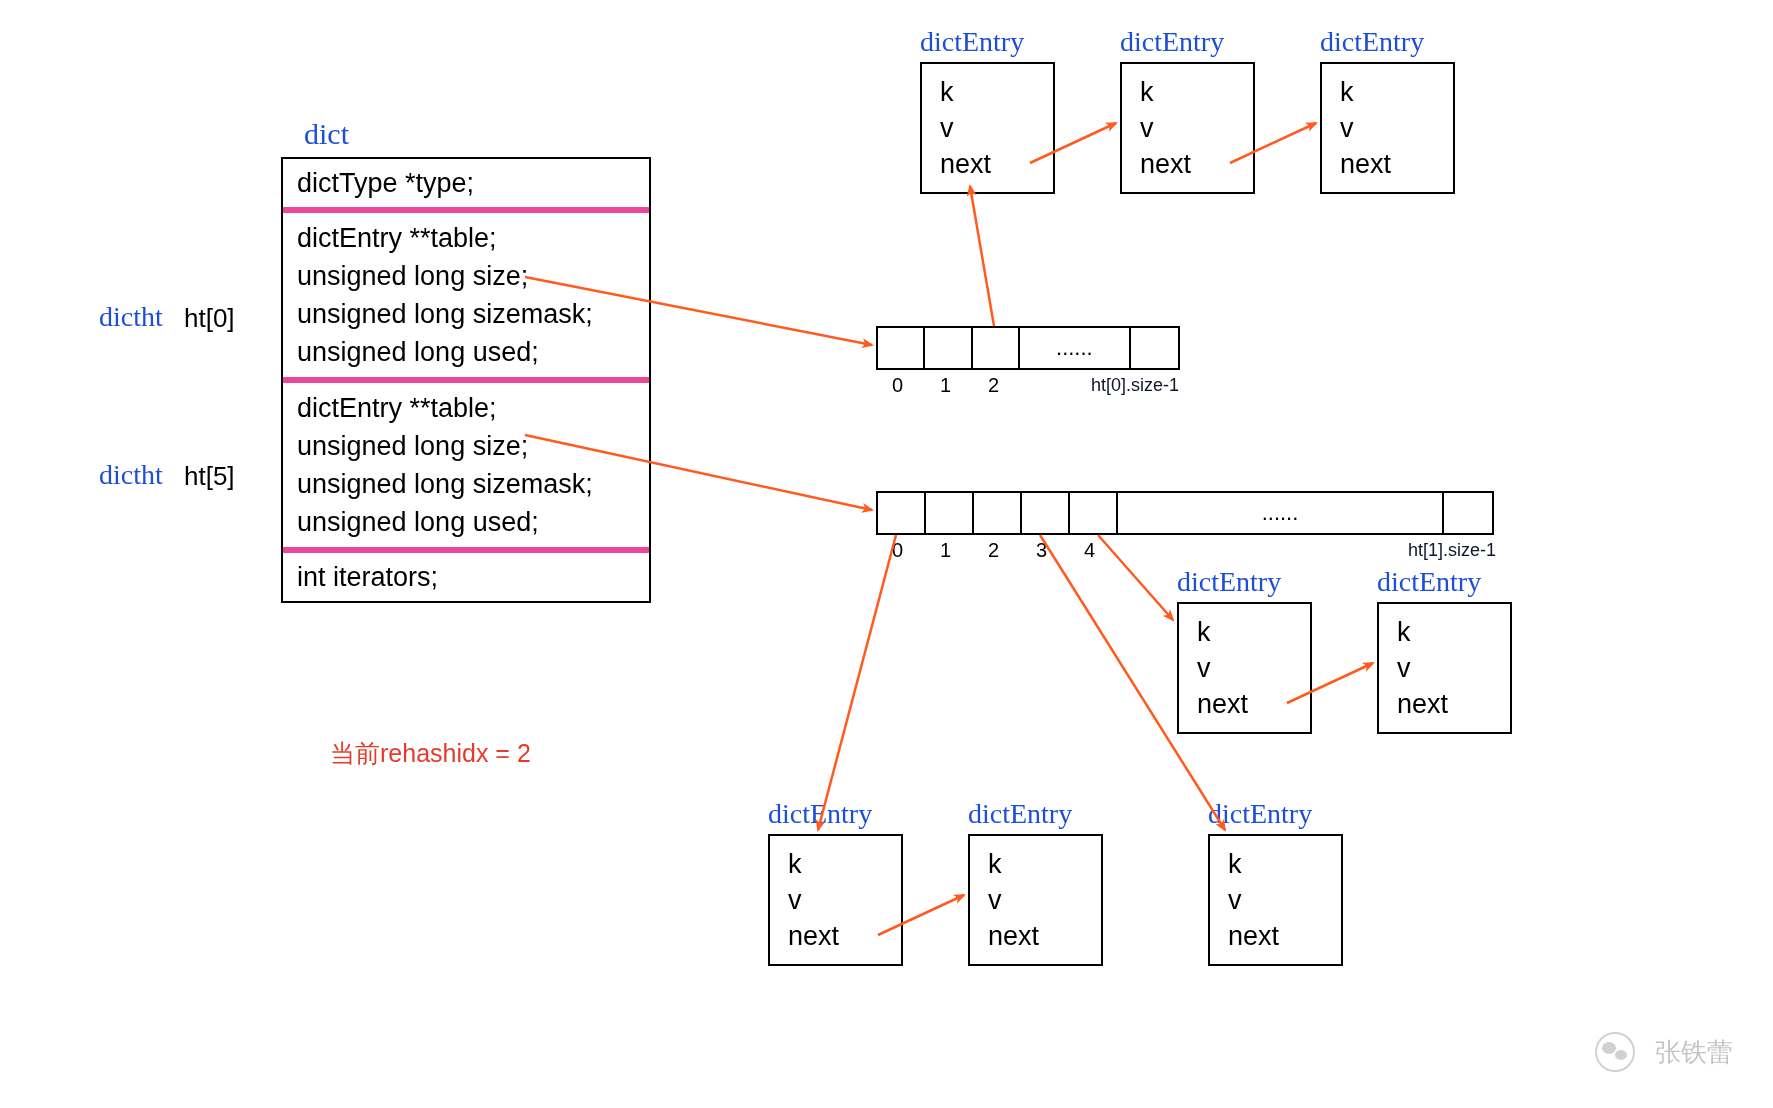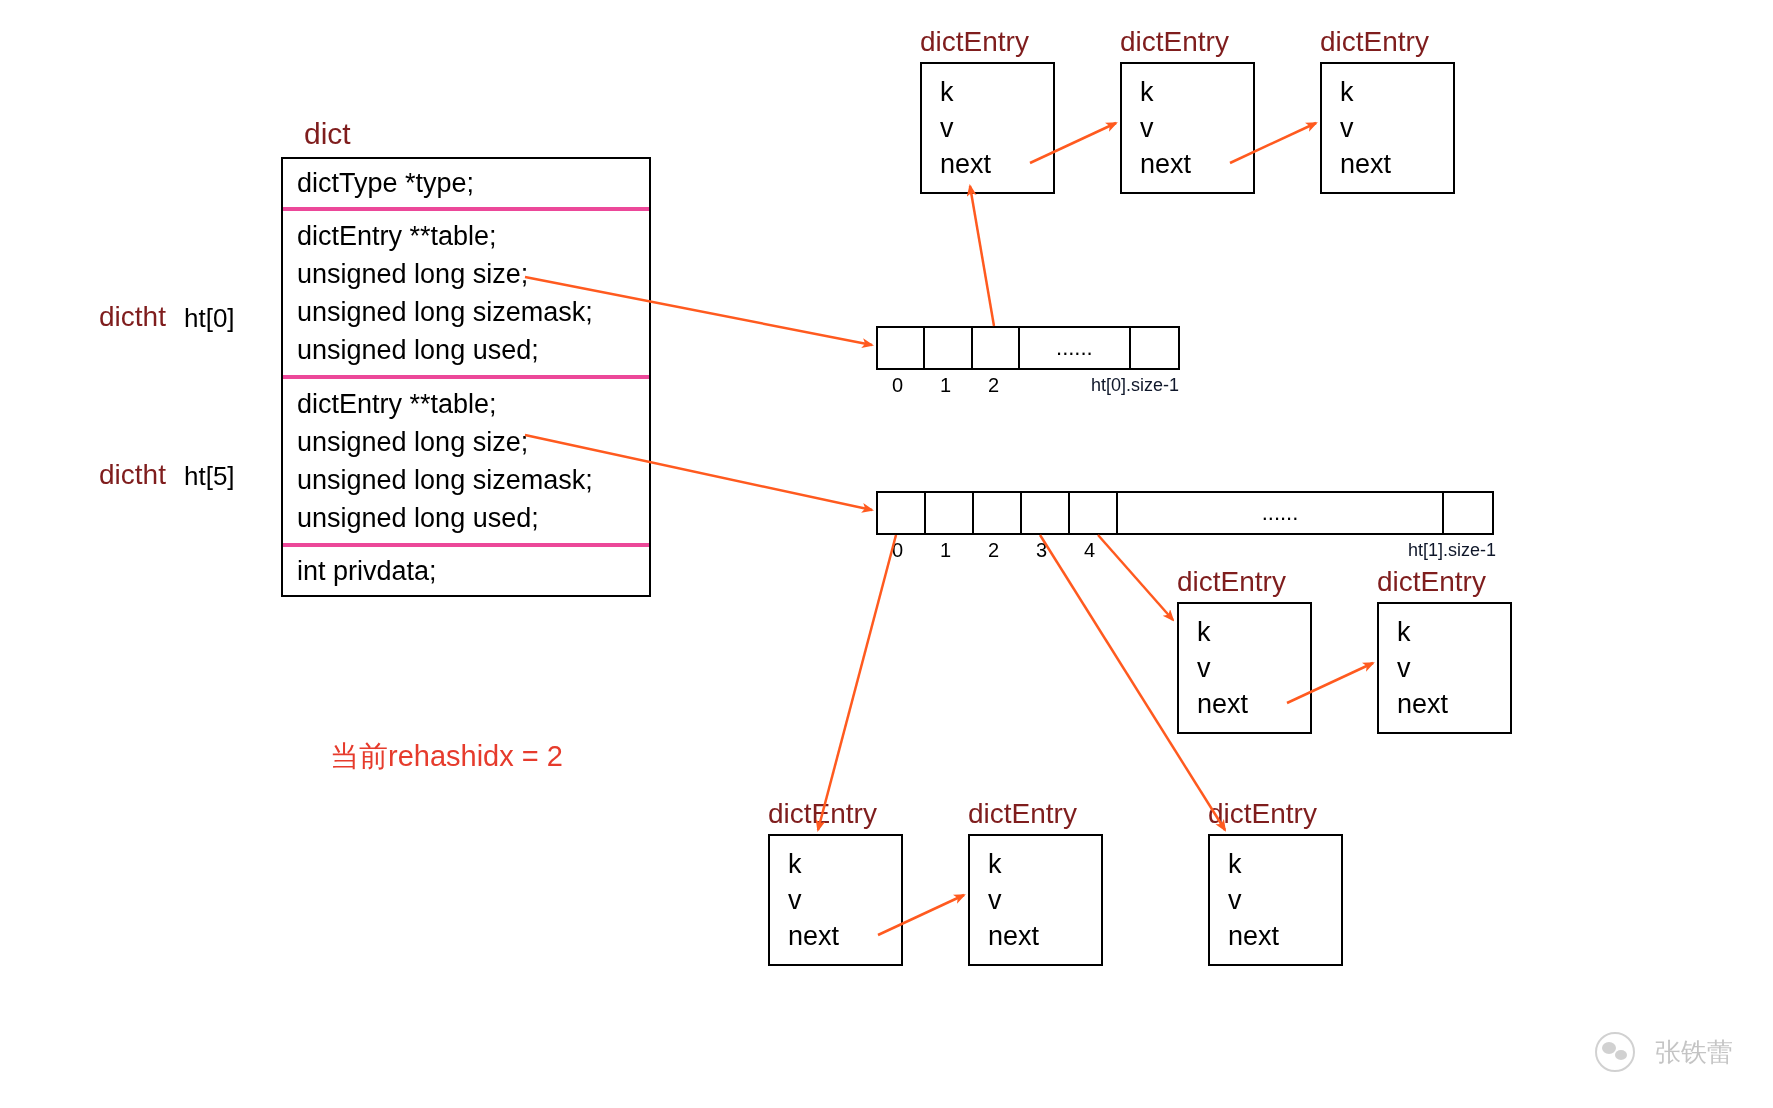--- a/index.html
+++ b/index.html
@@ -8,32 +8,33 @@
     background: #ffffff;
     font-family: Arial, Helvetica, sans-serif;
   }
   .canvas {
     position: relative;
     width: 1773px;
     height: 1108px;
   }
   .label-blue {
     position: absolute;
-    color: #7f1d1d;
+    color: #1d4ed8;
     font-size: 28px;
+    font-family: Liberation Serif, serif;
   }
   .label-black {
     position: absolute;
     color: #000;
     font-size: 26px;
   }
   .label-red {
     position: absolute;
     color: #e63b2c;
-    font-size: 29px;
+    font-size: 25px;
   }
   .small-label {
     position: absolute;
     color: #000;
     font-size: 20px;
     text-align: center;
   }
   .tiny-label {
     position: absolute;
     color: #0f172a;
@@ -73,21 +74,21 @@
     left: 18px; top: 16px;
   }
 
   
   .struct {
     position: absolute;
     border: 2px solid #000;
     box-sizing: border-box;
   }
   .struct .row {
-    border-bottom: 4px solid #ec4899;
+    border-bottom: 6px solid #ec4899;
     padding: 6px 14px;
     font-size: 27px;
     line-height: 36px;
     box-sizing: border-box;
   }
   .struct .row.multi { line-height: 38px; }
   .struct .row:last-child { border-bottom: none; }
 
   
   .buckets {
@@ -148,21 +149,21 @@
       <div>unsigned long size;</div>
       <div>unsigned long sizemask;</div>
       <div>unsigned long used;</div>
     </div>
     <div class="row multi">
       <div>dictEntry **table;</div>
       <div>unsigned long size;</div>
       <div>unsigned long sizemask;</div>
       <div>unsigned long used;</div>
     </div>
-    <div class="row">int privdata;</div>
+    <div class="row">int iterators;</div>
   </div>
 
   <div class="label-red" style="left:330px; top:737px;">当前rehashidx = 2</div>
 
   <div class="buckets" style="left:876px; top:326px; width:304px; height:44px;">
     <div class="cell" style="width:48px;"></div>
     <div class="cell" style="width:48px;"></div>
     <div class="cell" style="width:48px;"></div>
     <div class="cell dots" style="width:112px;">......</div>
     <div class="cell" style="width:48px;"></div>

